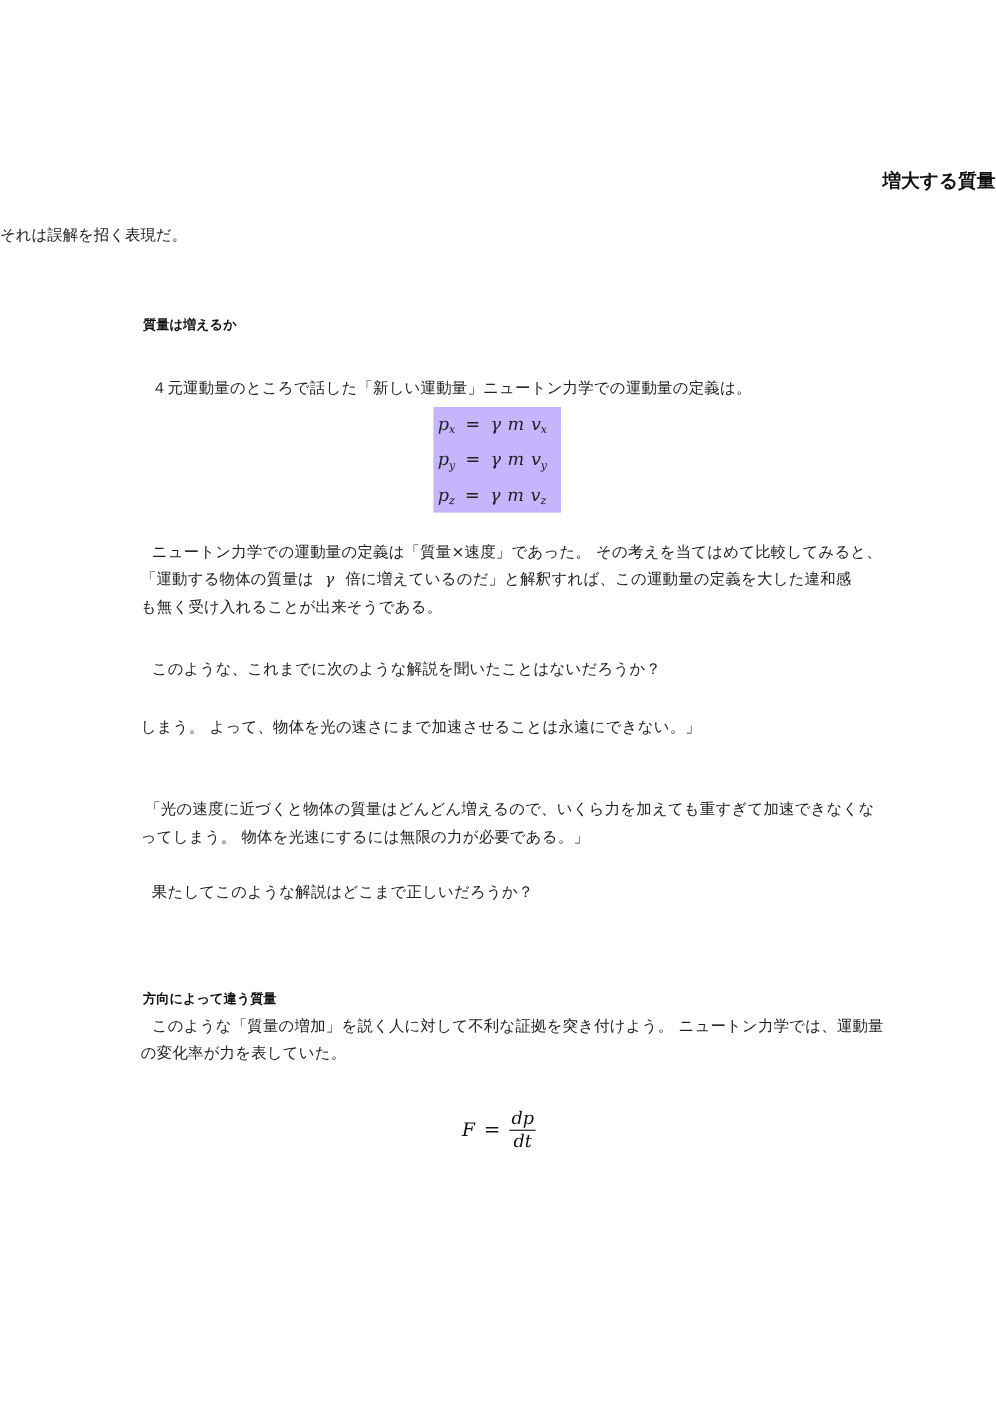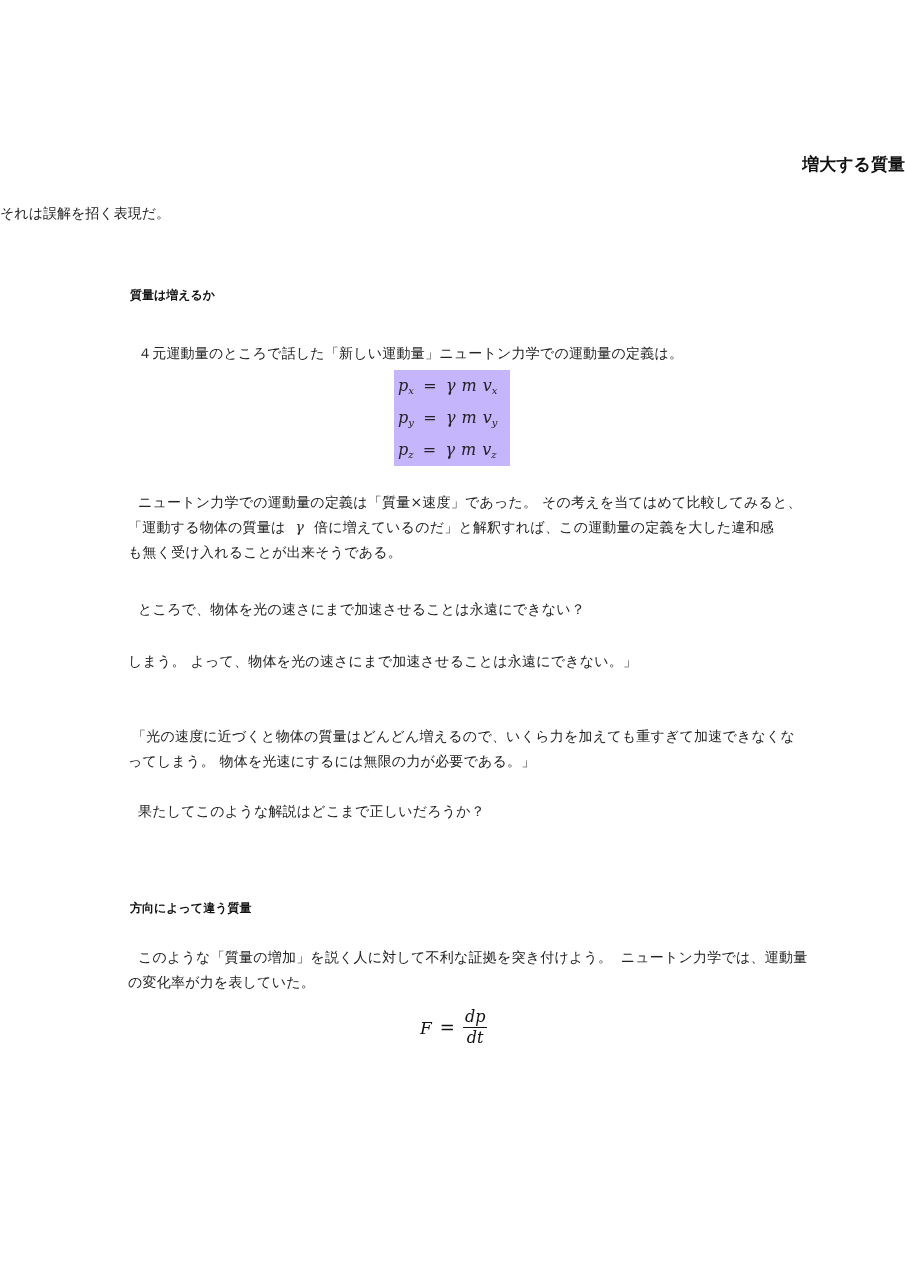--- a/index.html
+++ b/index.html
@@ -123,39 +123,39 @@
   </div>
 </div>
 
 <div class="abs para" style="top:490px;">
   <span class="line" style="padding-left:10px;">ニュートン力学での運動量の定義は「質量×速度」であった。 その考えを当てはめて比較してみると、</span>
   <span class="line"><span>「運動する物体の質量は</span><span class="gamma-inline">γ</span><span>倍に増えているのだ」と解釈すれば、この運動量の定義を大した違和感</span></span>
   <span class="line">も無く受け入れることが出来そうである。</span>
 </div>
 
 <div class="abs para" style="top:597px;">
-  <span class="line" style="padding-left:10px;">ところで、物体を光の速さにまで加速させることは永遠にできない？</span>
+  <span class="line" style="padding-left:10px;">このような、これまでに次のような解説を聞いたことはないだろうか？</span>
 </div>
 
 <div class="abs para" style="top:649px;">
   <span class="line">しまう。 よって、物体を光の速さにまで加速させることは永遠にできない。」</span>
 </div>
 
 <div class="abs para" style="top:724px;">
   <span class="line" style="padding-left:4px;">「光の速度に近づくと物体の質量はどんどん増えるので、いくら力を加えても重すぎて加速できなくな</span>
   <span class="line">ってしまう。 物体を光速にするには無限の力が必要である。」</span>
 </div>
 
 <div class="abs para" style="top:799px;">
   <span class="line" style="padding-left:10px;">果たしてこのような解説はどこまで正しいだろうか？</span>
 </div>
 
 <div class="abs section-heading" style="top:900px;">方向によって違う質量</div>
 
-<div class="abs para" style="top:946px;font-family:Liberation Mono, monospace;">
+<div class="abs para" style="top:921px;">
   <span class="line" style="padding-left:10px;">このような「質量の増加」を説く人に対して不利な証拠を突き付けよう。 ニュートン力学では、運動量</span>
   <span class="line">の変化率が力を表していた。</span>
 </div>
 
 <div class="abs force-eq">
   <span>F</span>
   <span class="eqsign">=</span>
   <span class="frac">
     <span class="num">dp</span>
     <span class="den">dt</span>

